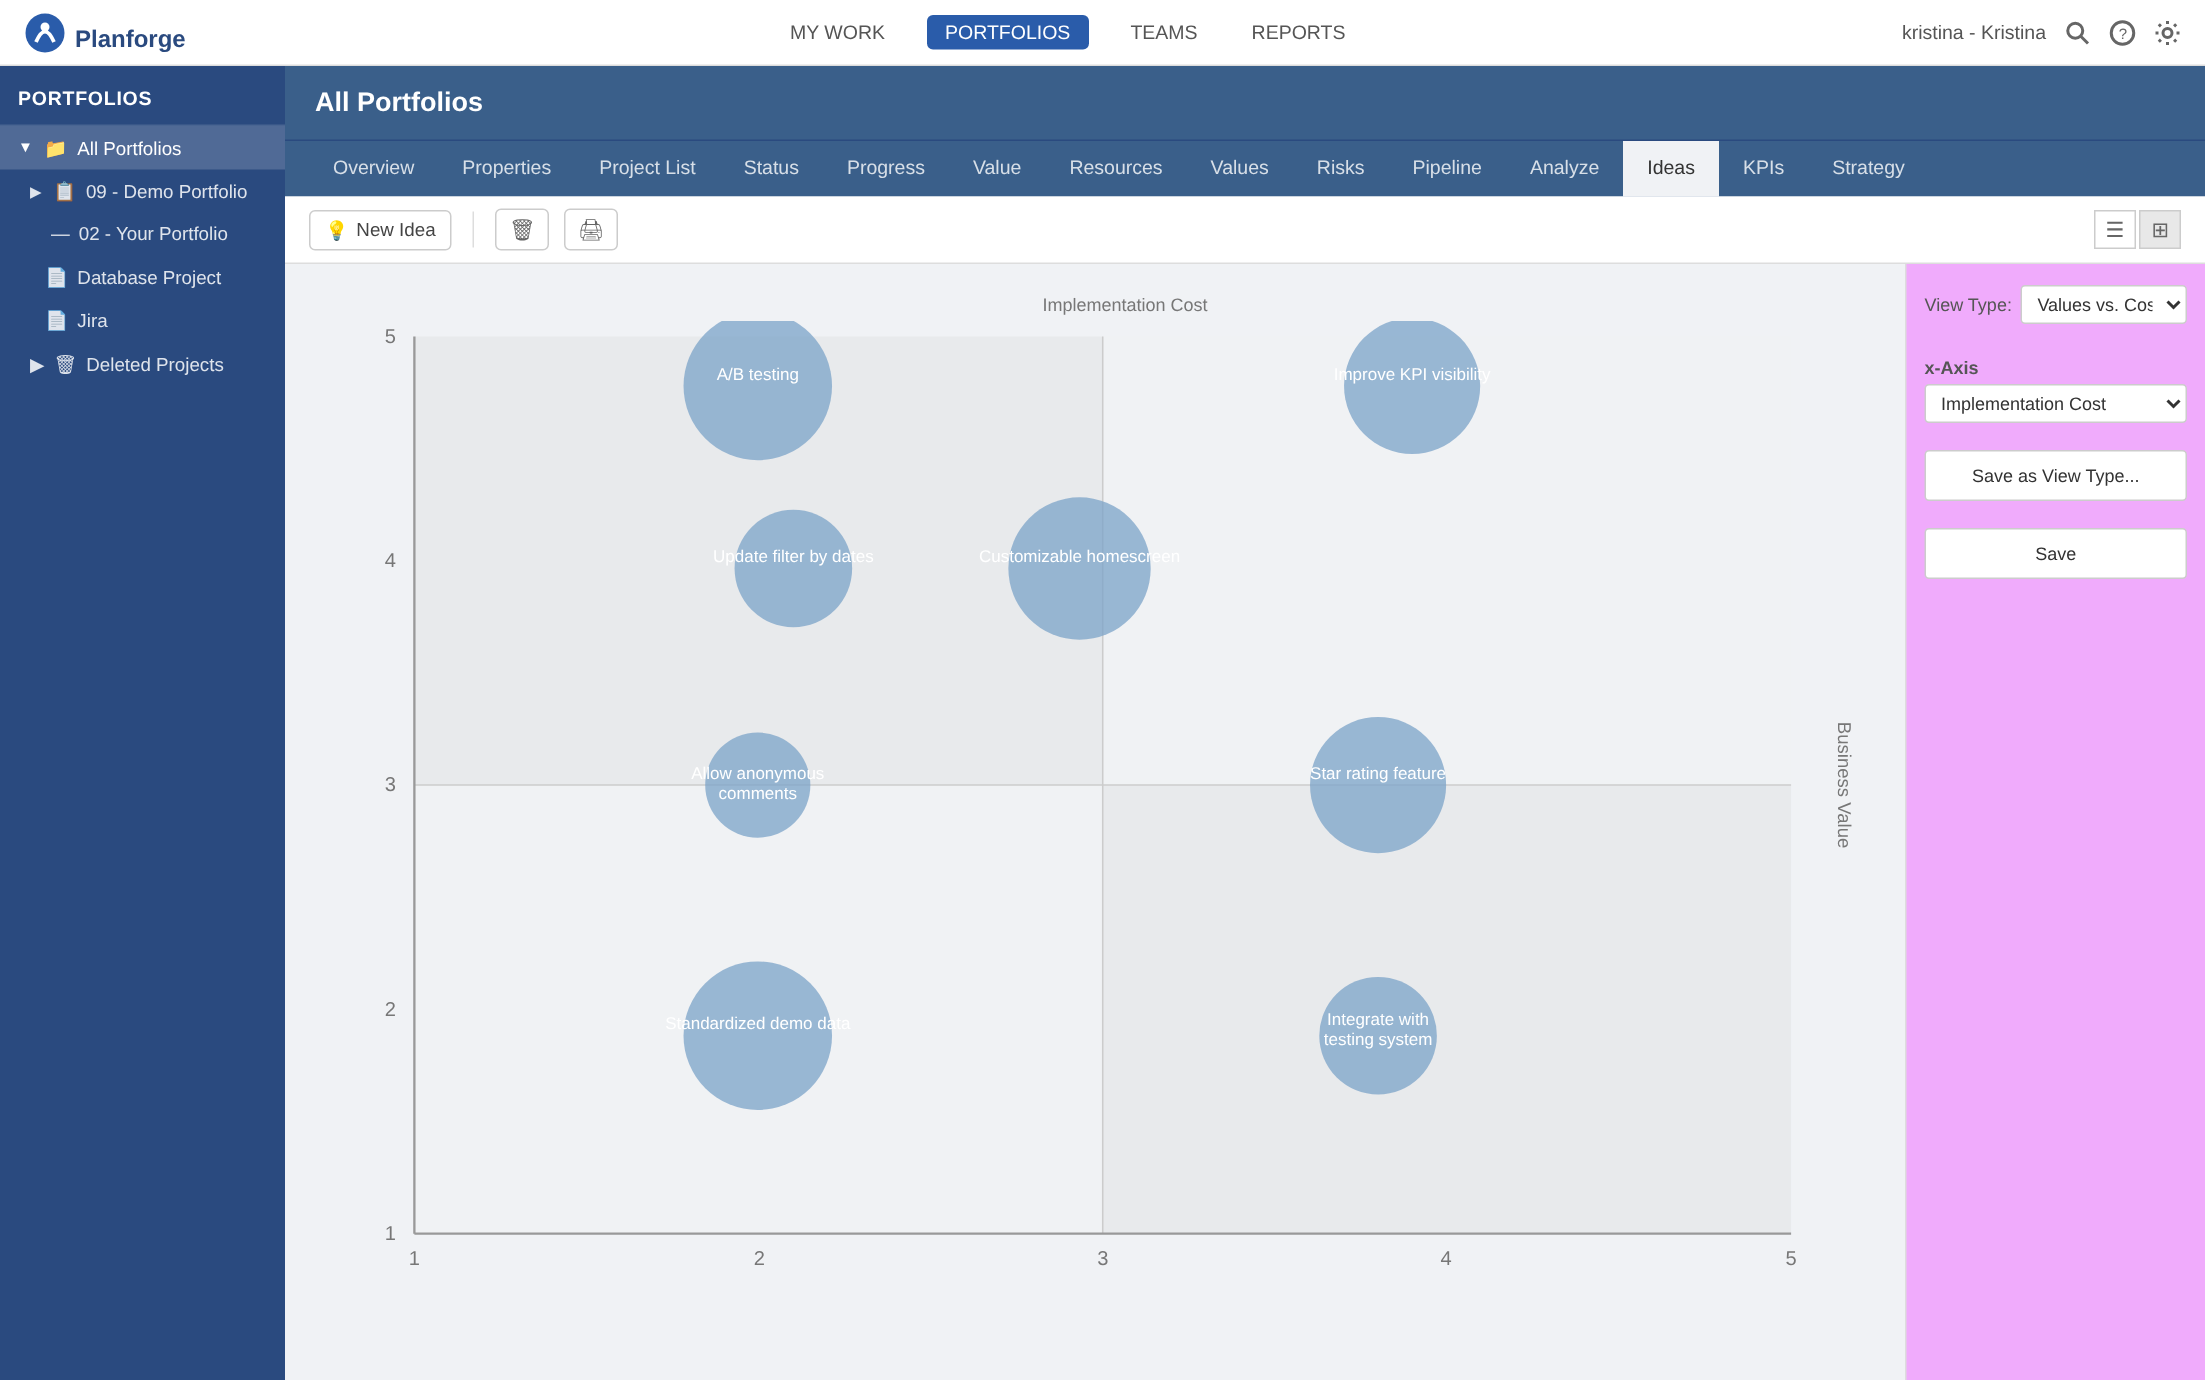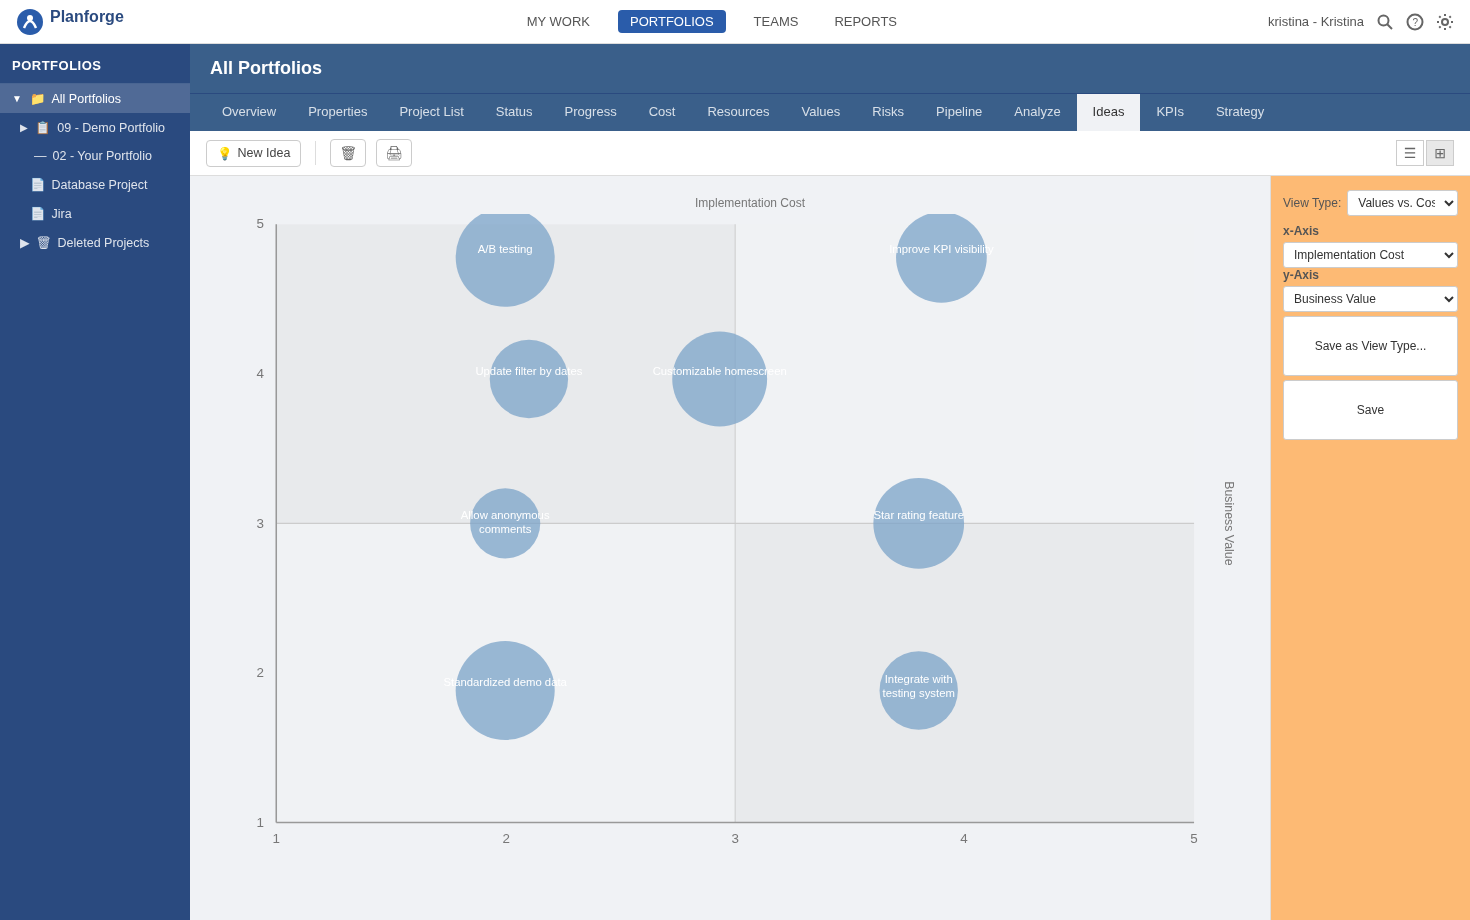--- a/index.html
+++ b/index.html
@@ -9,21 +9,21 @@
     .top-nav {
       height: 44px;
       background: #fff;
       border-bottom: 1px solid #ddd;
       display: flex;
       align-items: center;
       padding: 0 16px;
       gap: 24px;
       position: fixed; top: 0; left: 0; right: 0; z-index: 100;
     }
-    .logo { display: flex; align-items: flex-start; gap: 6px; font-weight: bold; font-size: 16px; color: #2a4a7f; margin-right: 32px; }
+    .logo { display: flex; align-items: flex-end; gap: 6px; font-weight: bold; font-size: 16px; color: #2a4a7f; margin-right: 32px; }
     .logo-icon { width: 28px; height: 28px; }
     .nav-links { display: flex; gap: 20px; align-items: flex-start; flex: 1; justify-content: center; }
     .nav-link { color: #555; text-decoration: none; font-size: 13px; font-weight: 500; padding: 4px 8px; cursor: pointer; }
     .nav-link.active { background: #2a5caa; color: #fff; border-radius: 4px; padding: 4px 12px; }
     .nav-right { display: flex; align-items: center; gap: 12px; margin-left: auto; }
     .nav-user { font-size: 13px; color: #555; cursor: pointer; }
     .nav-icon { width: 18px; height: 18px; cursor: pointer; color: #666; }
 
     
     .main-layout { display: flex; margin-top: 44px; height: calc(100vh - 44px); }
@@ -157,42 +157,42 @@
       font-size: 12px;
       color: #777;
       margin-bottom: 4px;
       margin-left: 40px;
     }
 
     
     .right-panel {
       width: 200px;
       min-width: 200px;
-      background: #fdba74;
+      background: #f0abfc;
       border-left: 1px solid #ddd;
       padding: 14px 12px;
       display: flex;
       flex-direction: column;
-      gap: 0;
+      gap: 14px;
     }
     .right-panel-row { display: flex; flex-direction: column; gap: 4px; }
     .right-panel-label { font-size: 12px; color: #555; font-weight: 700; }
     .right-panel-select {
       width: 100%;
       padding: 4px 6px;
       border: 1px solid #ccc;
       border-radius: 3px;
       font-size: 12px;
       background: #fff;
       color: #333;
       cursor: pointer;
     }
     .panel-btn {
       width: 100%;
-      padding: 22px 10px;
+      padding: 9px 10px;
       border: 1px solid #ccc;
       background: #fff;
       border-radius: 3px;
       cursor: pointer;
       font-size: 12px;
       color: #333;
       text-align: center;
       margin-top: 4px;
     }
 
@@ -272,21 +272,21 @@
     <div class="page-header">
       <span>All Portfolios</span>
     </div>
 
     <div class="tabs-bar">
       <div class="tab">Overview</div>
       <div class="tab">Properties</div>
       <div class="tab">Project List</div>
       <div class="tab">Status</div>
       <div class="tab">Progress</div>
-      <div class="tab">Cost</div>
+      <div class="tab">Value</div>
       <div class="tab">Resources</div>
       <div class="tab">Values</div>
       <div class="tab">Risks</div>
       <div class="tab">Pipeline</div>
       <div class="tab">Analyze</div>
       <div class="tab active">Ideas</div>
       <div class="tab">KPIs</div>
       <div class="tab">Strategy</div>
     </div>
 
@@ -385,29 +385,20 @@
         <div class="right-panel-row">
           <label class="right-panel-label">x-Axis</label>
           <select class="right-panel-select">
             <option>Implementation Cost</option>
             <option>Business Value</option>
             <option>Strategic Alignment</option>
             <option>Risk</option>
           </select>
         </div>
 
-        <div class="right-panel-row">
-          <label class="right-panel-label">y-Axis</label>
-          <select class="right-panel-select">
-            <option>Business Value</option>
-            <option>Implementation Cost</option>
-            <option>Strategic Alignment</option>
-            <option>Risk</option>
-          </select>
-        </div>
 
 
 
         <button class="panel-btn">Save as View Type...</button>
         <button class="panel-btn">Save</button>
       </div>
     </div>
   </div>
 </div>
 

